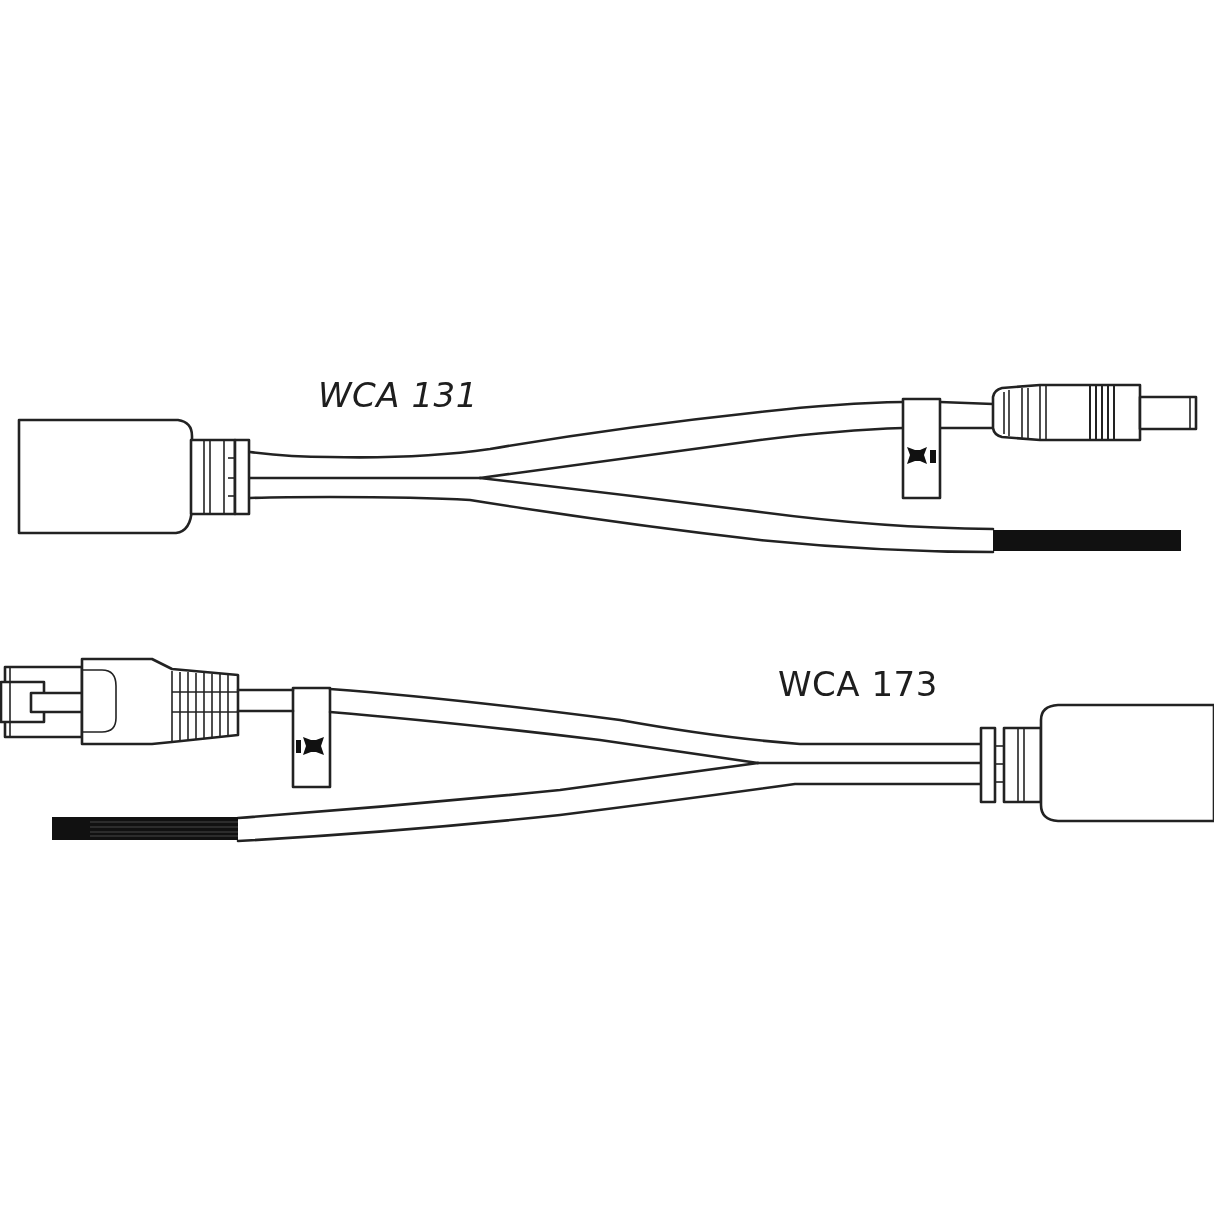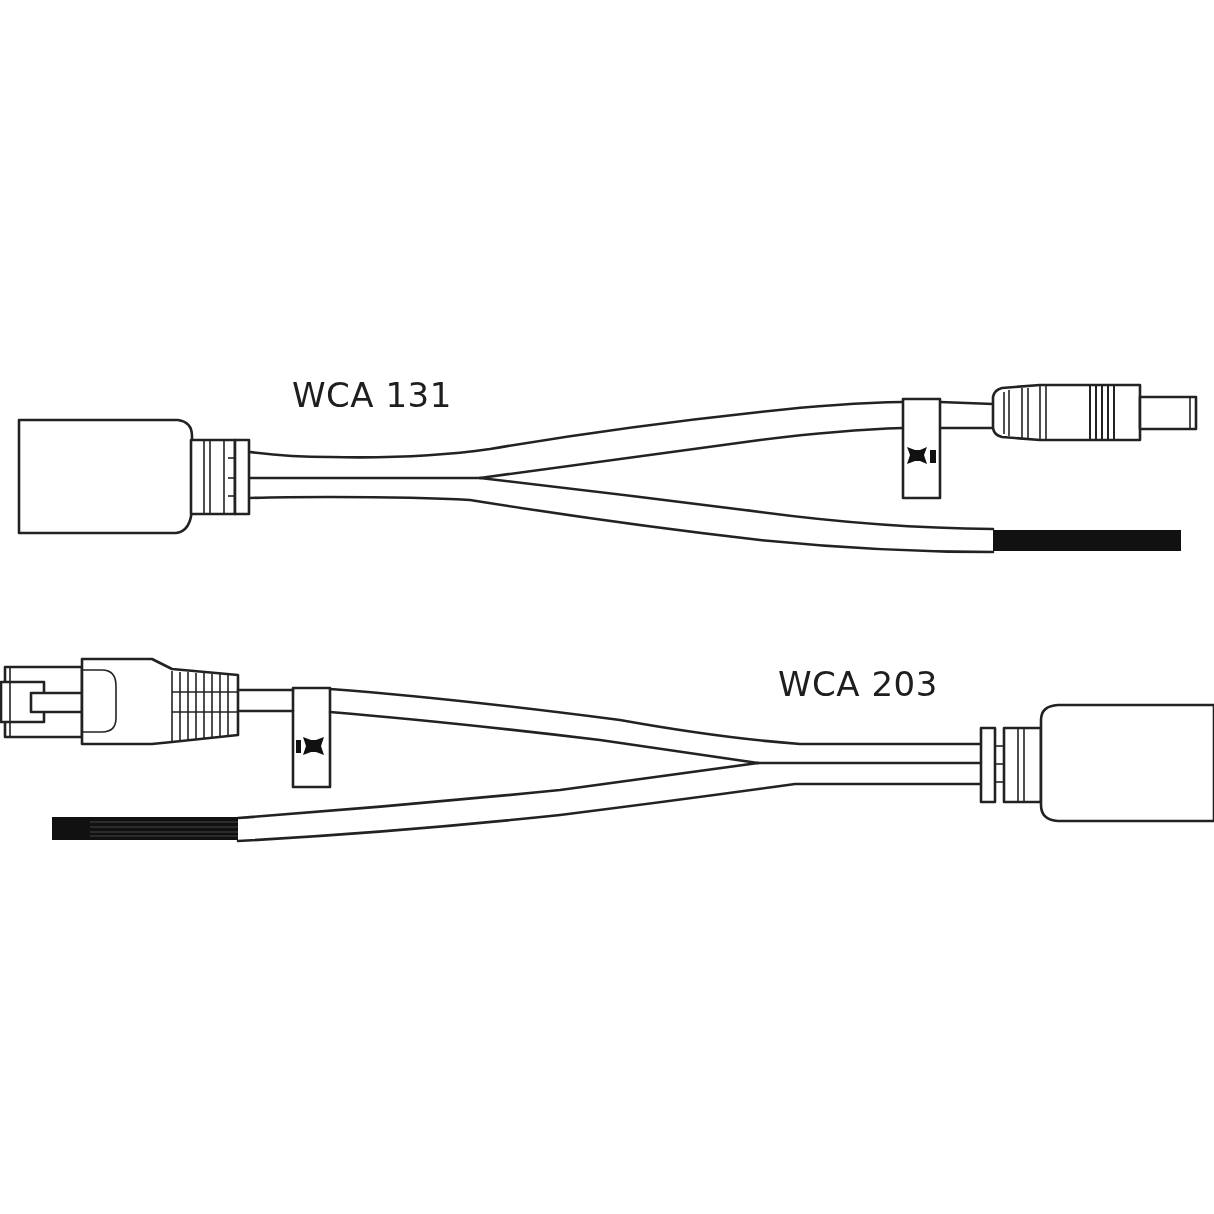--- a/index.html
+++ b/index.html
@@ -21,21 +21,21 @@
       height: 1214px;
     }
     .label {
       position: absolute;
       font-size: 34px;
       font-weight: 500;
       color: #1e1e1e;
       letter-spacing: 0.5px;
       white-space: nowrap;
     }
-    .label-131 { left: 292px; top: 375px; }
+    .label-131 { left: 318px; top: 375px; font-style: italic; }
     .label-132 { left: 778px; top: 664px; }
     svg .ln { fill: none; stroke: #222; stroke-width: 2.6; stroke-linejoin: round; stroke-linecap: round; }
     svg .fill-w { fill: #fff; stroke: #222; stroke-width: 2.6; stroke-linejoin: round; }
     svg .thin { fill: none; stroke: #222; stroke-width: 1.6; }
     svg .blk { fill: #111; stroke: none; }
   </style>
 </head>
 <body>
 
 <div class="canvas">
@@ -166,14 +166,14 @@
         <line class="thin" x1="995" y1="782" x2="1004" y2="782"></line>
         <rect class="fill-w" x="1004" y="728" width="37" height="74"></rect>
         <line class="thin" x1="1018" y1="728" x2="1018" y2="802"></line>
         <line class="thin" x1="1024" y1="728" x2="1024" y2="802"></line>
         <path class="fill-w" d="M1041,720 Q1041,706 1058,705 L1214,705 L1214,821 L1058,821 Q1041,820 1041,805 Z"></path>
       </g>
     </g>
   </svg>
 
   <div class="label label-131">WCA 131</div>
-  <div class="label label-132">WCA 203</div>
+  <div class="label label-132">WCA 173</div>
 </div>
 
 </body></html>

